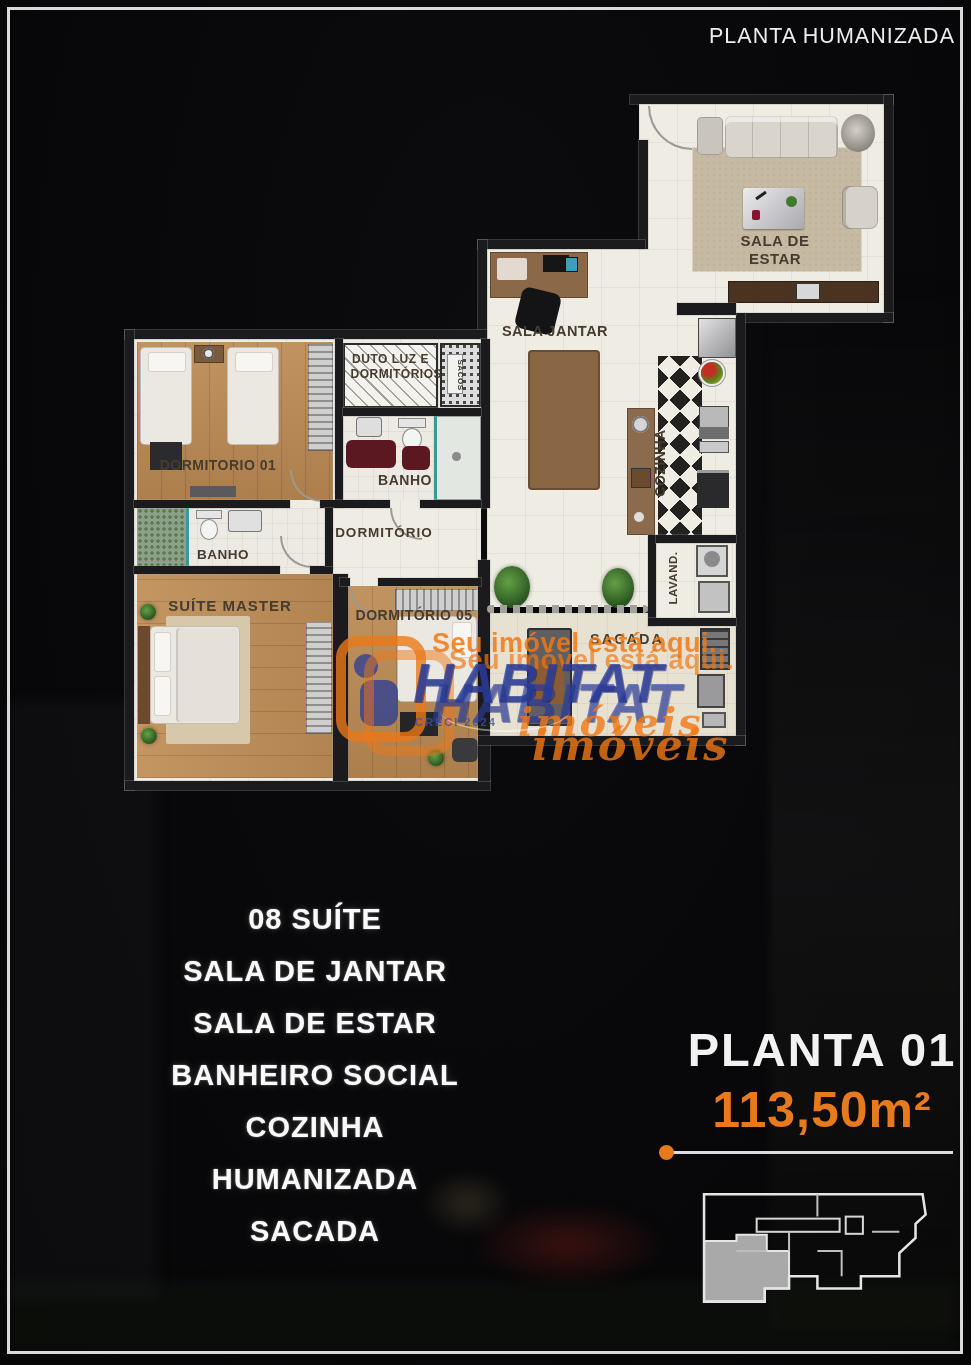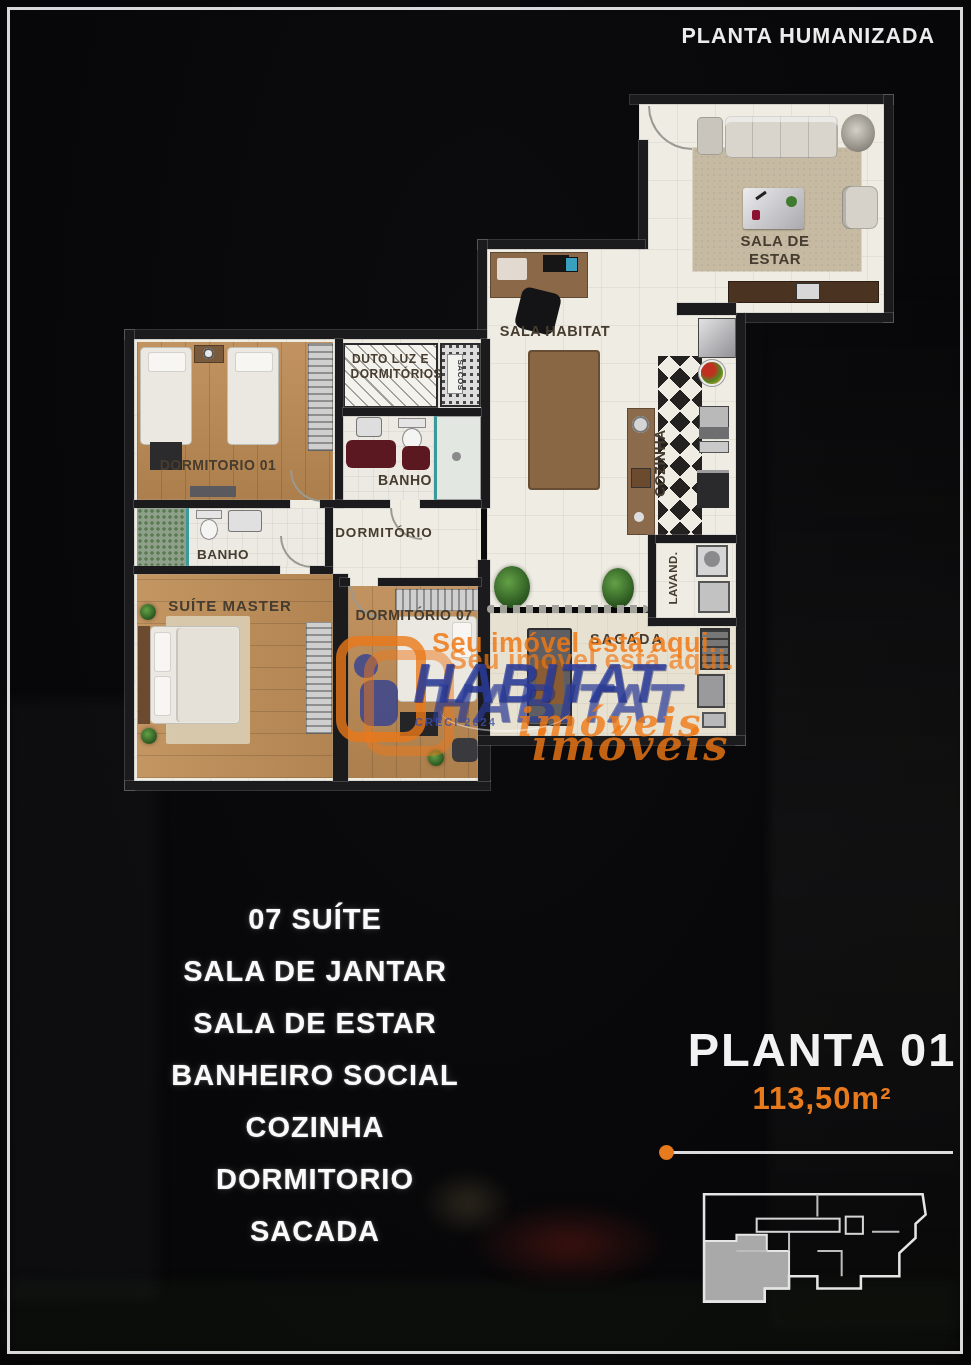--- a/index.html
+++ b/index.html
@@ -33,26 +33,26 @@
   .rplate{position:absolute;background:#b01020;border-radius:50%;box-shadow:inset 0 -2px 2px rgba(0,0,0,.35);}
   .stripesh{background:repeating-linear-gradient(0deg,#8f8f8f 0 2px,#cfcfcf 2px 7px);box-shadow:inset 0 0 0 1px rgba(0,0,0,.3);}
   .stripesv{background:repeating-linear-gradient(90deg,#8f8f8f 0 2px,#cfcfcf 2px 7px);box-shadow:inset 0 0 0 1px rgba(0,0,0,.3);}
   .plant{border-radius:50%;background:radial-gradient(circle at 40% 38%,#63a046,#2e5c22 65%,#1d3a15);box-shadow:0 0 4px rgba(0,0,0,.4);}
   .arc{position:absolute;z-index:14;border-left:2px solid #9a9a92;border-bottom:2px solid #9a9a92;border-bottom-left-radius:100%;}
   .rail{position:absolute;z-index:15;height:8px;background:repeating-linear-gradient(90deg,#a2a29a 0 7px,transparent 7px 13px);border-radius:4px;}
   
   .lbl{position:absolute;z-index:16;font-weight:bold;color:#463c2f;text-align:center;line-height:1.22;letter-spacing:.5px;}
   .vwrap{display:flex;align-items:center;justify-content:center;transform:rotate(-90deg);}
   
-  .title{position:absolute;top:24px;right:36px;font-size:21.5px;font-weight:bold;color:#ececec;letter-spacing:1px;z-index:20;}
+  .title{position:absolute;top:24px;right:16px;font-size:21.5px;font-weight:normal;color:#ececec;letter-spacing:1px;z-index:20;}
   .features{position:absolute;left:105px;top:893px;width:420px;display:flex;flex-direction:column;z-index:20;}
   .feat{height:52px;display:flex;align-items:center;justify-content:center;font-size:29px;font-weight:bold;color:#fafafa;letter-spacing:1px;text-shadow:0 0 2px rgba(255,255,255,.45),0 0 8px rgba(255,255,255,.18);}
   .unit{position:absolute;left:672px;top:1022px;width:300px;text-align:center;z-index:20;}
   .unit-name{font-size:47px;font-weight:bold;color:#f2f2f2;letter-spacing:2px;}
-  .unit-area{font-size:31px;font-weight:bold;color:#e87a1e;margin-top:4px;letter-spacing:1px;}
+  .unit-area{font-size:50px;font-weight:bold;color:#e87a1e;margin-top:4px;letter-spacing:1px;}
   .unit-line{position:absolute;left:668px;top:1151px;width:285px;height:3px;background:#dcdcdc;z-index:20;}
   .unit-dot{position:absolute;left:659px;top:1145px;width:15px;height:15px;border-radius:50%;background:#e87a1e;z-index:21;}
   
   .frame{position:absolute;left:7px;top:7px;width:950px;height:1341px;border:3px solid #d9d9d9;z-index:40;pointer-events:none;}
   
   .wm{position:absolute;z-index:30;font-weight:bold;white-space:nowrap;}
   .wm-tag{font-size:27px;color:rgba(240,120,20,.85);letter-spacing:.5px;}
   .wm-brand{font-size:56px;font-style:italic;color:rgba(44,62,158,.78);letter-spacing:2px;text-shadow:1px 1px 0 rgba(20,30,90,.5);}
   .wm-im{font-family:"DejaVu Serif", serif;font-style:italic;font-size:40px;color:rgba(240,120,20,.8);letter-spacing:2px;}
   .wm-box{position:absolute;border:10px solid rgba(235,120,25,.8);border-radius:22px;z-index:30;}
@@ -220,54 +220,54 @@
   <div class="plant f" style="left:141px;top:728px;width:16px;height:16px;"></div>
 
   <div class="f stripesv" style="left:395px;top:589px;width:85px;height:22px;"></div>
   <div class="bed f" style="left:397px;top:616px;width:80px;height:86px;"></div>
   <div class="pillow" style="left:452px;top:622px;width:18px;height:34px;z-index:13;"></div>
   <div class="f" style="left:400px;top:712px;width:38px;height:24px;background:#252527;"></div>
   <div class="f" style="left:452px;top:738px;width:26px;height:24px;background:#3a3a3e;border-radius:6px;"></div>
   <div class="plant f" style="left:428px;top:750px;width:16px;height:16px;"></div>
 
   <div class="lbl" style="left:705px;top:232px;width:140px;font-size:15px;"><span style="display:inline-block;width:100px;">SALA DE ESTAR</span></div>
-  <div class="lbl" style="left:490px;top:323px;width:130px;font-size:14.5px;">SALA HABITAT</div>
+  <div class="lbl" style="left:490px;top:323px;width:130px;font-size:14.5px;">SALA JANTAR</div>
   <div class="lbl vwrap" style="left:621px;top:423px;width:80px;height:80px;font-size:14px;">COZINHA</div>
   <div class="lbl" style="left:153px;top:457px;width:130px;font-size:14px;">DORMITORIO 01</div>
   <div class="lbl" style="left:346px;top:352px;width:89px;font-size:12px;"><span style="display:inline-block;width:80px;">DUTO LUZ E DORMITÓRIOS</span></div>
   <div class="lbl" style="left:430px;top:345px;width:60px;height:60px;font-size:8px;display:flex;align-items:center;justify-content:center;transform:rotate(90deg);color:#333;">SACOS</div>
   <div class="lbl" style="left:360px;top:472px;width:90px;font-size:14px;">BANHO</div>
   <div class="lbl" style="left:178px;top:547px;width:90px;font-size:13.5px;">BANHO</div>
   <div class="lbl" style="left:328px;top:525px;width:112px;font-size:13.5px;letter-spacing:1px;">DORMITÓRIO</div>
   <div class="lbl" style="left:165px;top:597px;width:130px;font-size:15px;letter-spacing:1px;">SUÍTE MASTER</div>
-  <div class="lbl" style="left:344px;top:607px;width:140px;font-size:14px;">DORMITÓRIO 07</div>
+  <div class="lbl" style="left:344px;top:607px;width:140px;font-size:14px;">DORMITÓRIO 05</div>
   <div class="lbl" style="left:582px;top:631px;width:90px;font-size:14.5px;letter-spacing:2px;">SACADA</div>
   <div class="lbl vwrap" style="left:633px;top:538px;width:80px;height:80px;font-size:11.5px;">LAVAND.</div>
 
   <div class="wm wm-tag" style="left:432px;top:628px;">Seu imóvel está aqui.</div>
   <div class="wm wm-tag" style="left:449px;top:645px;opacity:.8;">Seu imóvel está aqui.</div>
   <div class="wm-box" style="left:336px;top:636px;width:70px;height:86px;">
     <div style="position:absolute;left:8px;top:8px;width:24px;height:24px;border-radius:50%;background:rgba(40,60,150,.75);"></div>
     <div style="position:absolute;left:14px;top:34px;width:38px;height:46px;border-radius:12px;background:rgba(40,60,150,.75);"></div>
   </div>
   <div class="wm-box" style="left:364px;top:650px;width:70px;height:86px;border-color:rgba(235,120,25,.5);"></div>
   <div class="wm wm-brand" style="left:413px;top:650px;">HABITAT</div>
   <div class="wm wm-brand" style="left:431px;top:670px;opacity:.8;">HABITAT</div>
   <div style="position:absolute;left:440px;top:688px;width:130px;height:42px;border-bottom:2px solid rgba(255,255,255,.45);border-radius:50%;z-index:31;"></div>
   <div class="wm-creci" style="left:415px;top:716px;">CRECI 2624</div>
   <div class="wm wm-im" style="left:518px;top:698px;">imóveis</div>
   <div class="wm wm-im" style="left:532px;top:720px;font-size:43px;">imóveis</div>
 
   <div class="features">
-    <div class="feat">07 SUÍTE</div>
+    <div class="feat">08 SUÍTE</div>
     <div class="feat">SALA DE JANTAR</div>
     <div class="feat">SALA DE ESTAR</div>
     <div class="feat">BANHEIRO SOCIAL</div>
     <div class="feat">COZINHA</div>
-    <div class="feat">DORMITORIO</div>
+    <div class="feat">HUMANIZADA</div>
     <div class="feat">SACADA</div>
   </div>
 
   <div class="unit">
     <div class="unit-name">PLANTA 01</div>
     <div class="unit-area">113,50m²</div>
   </div>
   <div class="unit-line"></div>
   <div class="unit-dot"></div>
 

